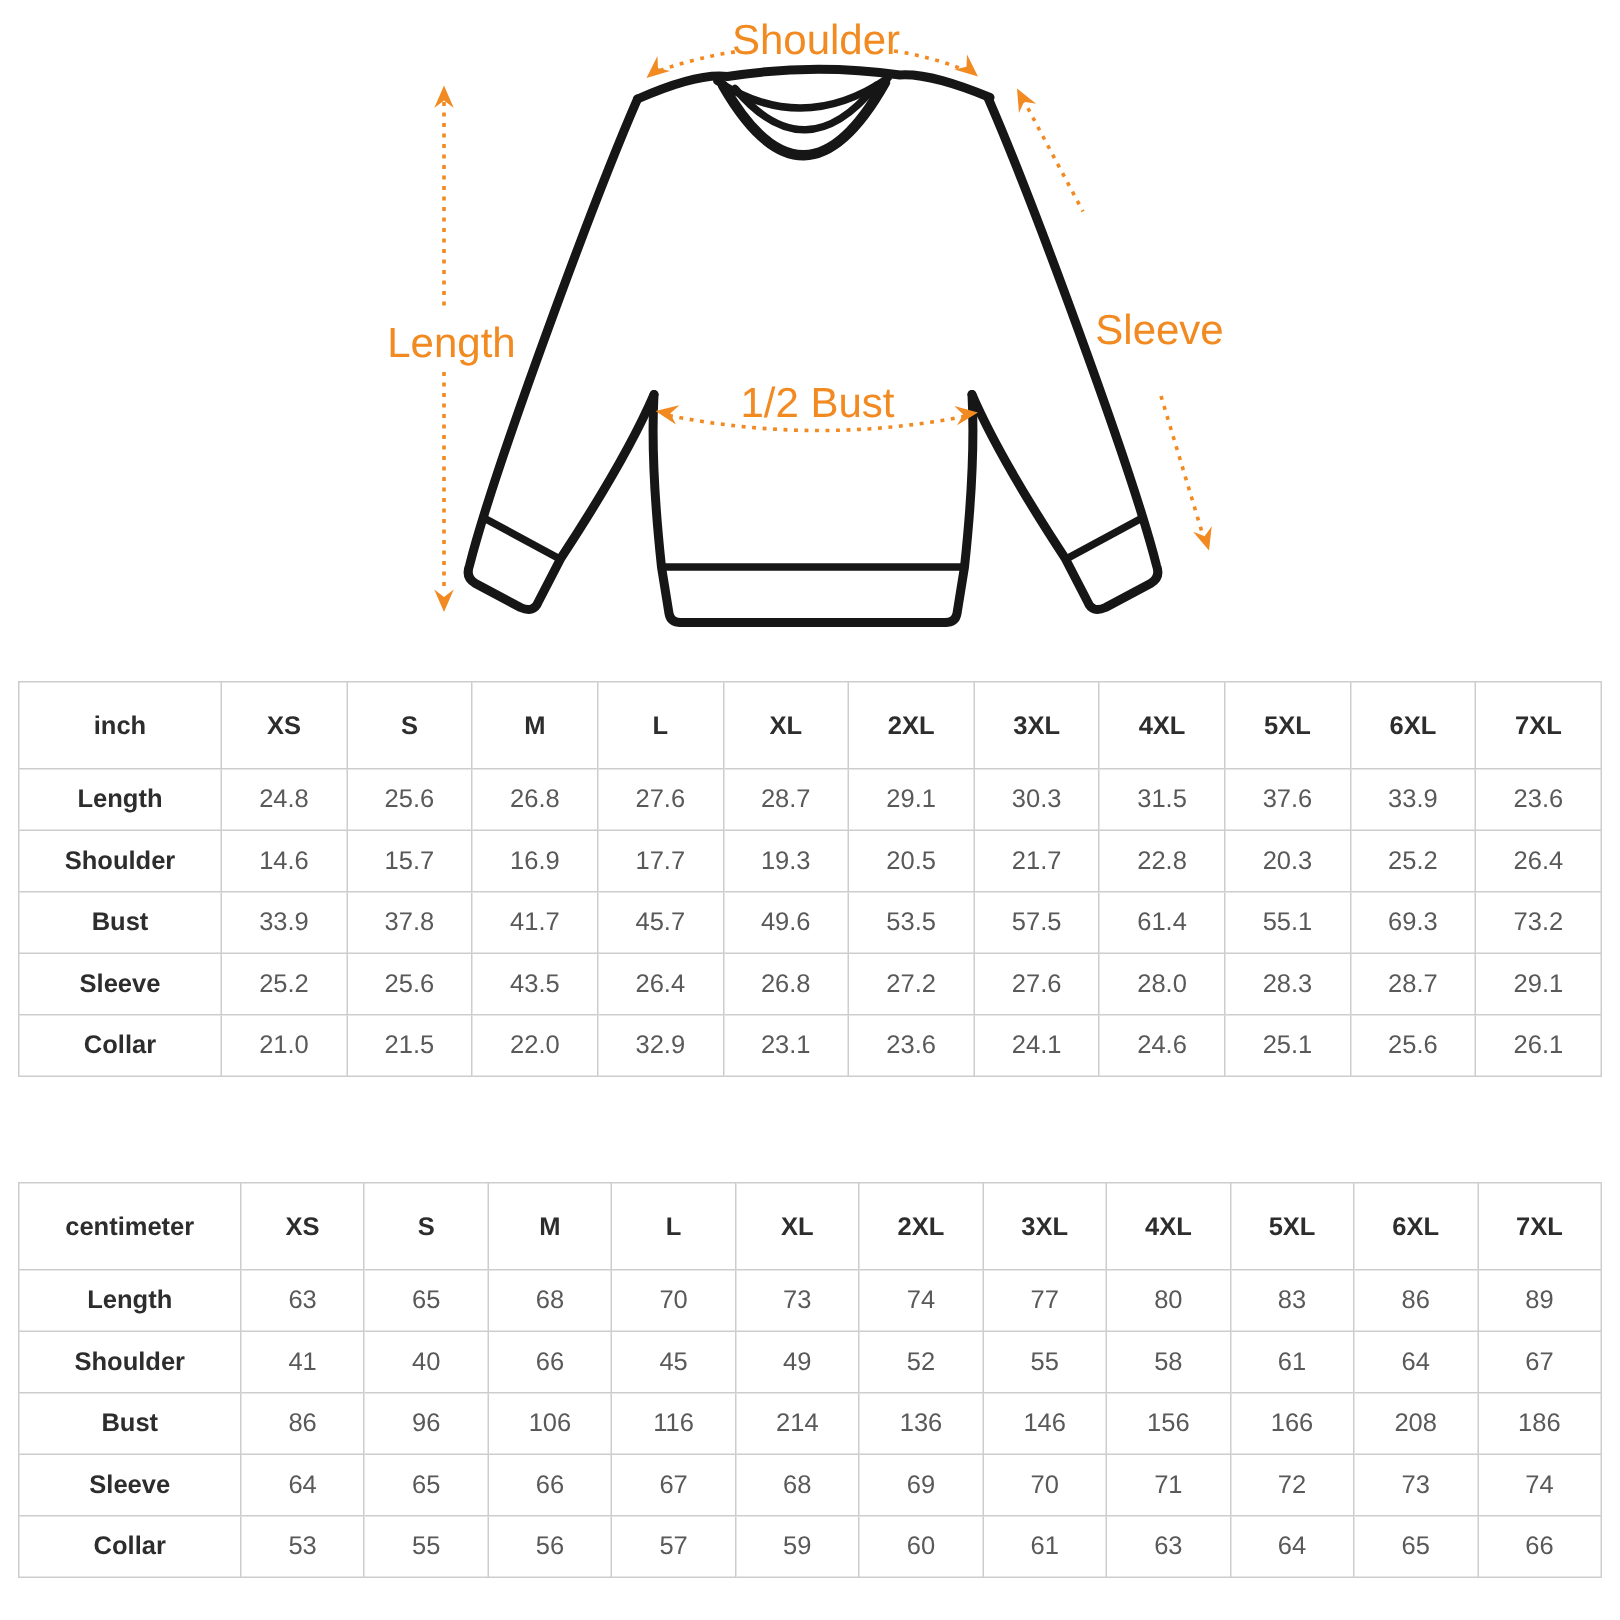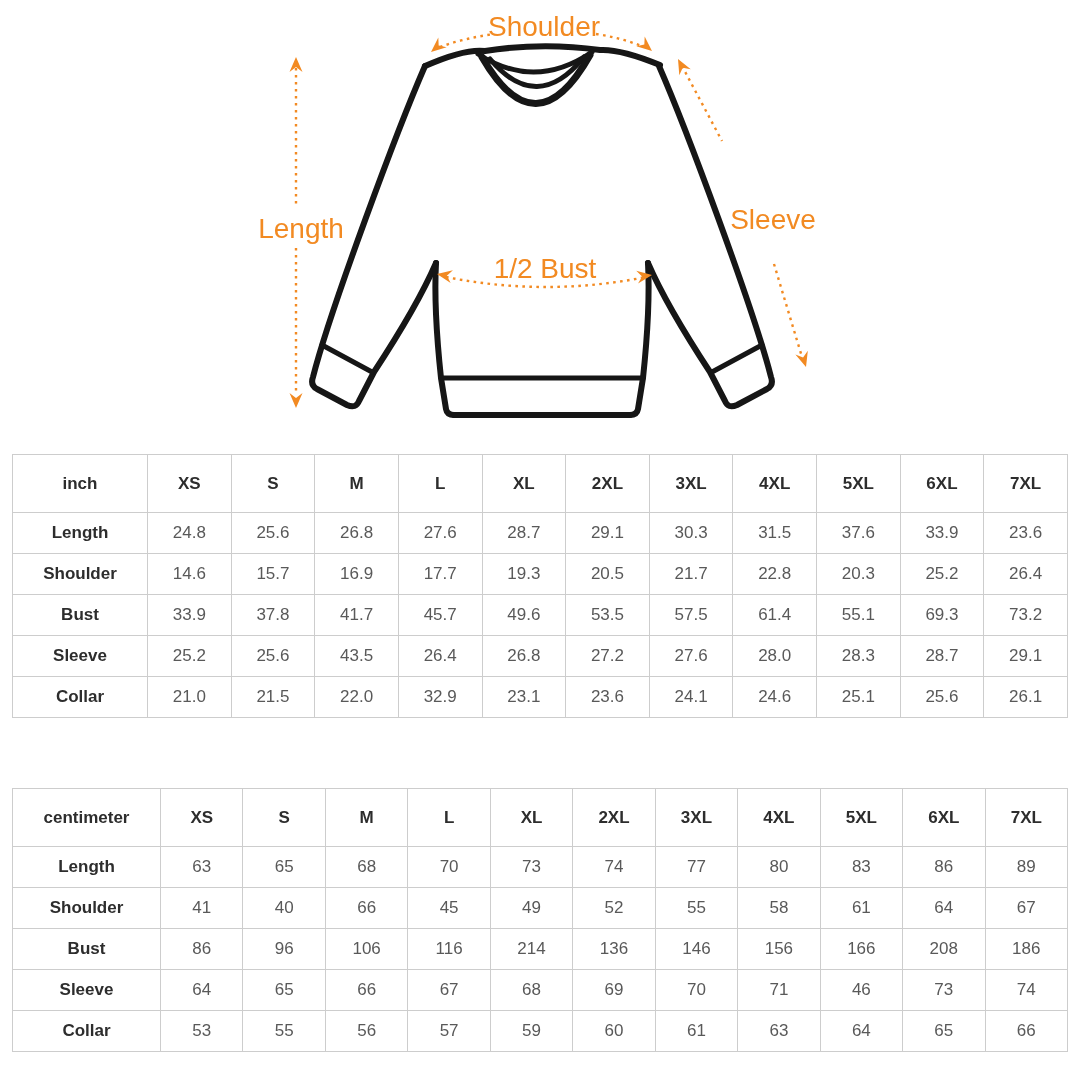--- a/index.html
+++ b/index.html
@@ -303,21 +303,21 @@
         <tr>
           <th>Sleeve</th>
           <td>64</td>
           <td>65</td>
           <td>66</td>
           <td>67</td>
           <td>68</td>
           <td>69</td>
           <td>70</td>
           <td>71</td>
-          <td>46</td>
+          <td>72</td>
           <td>73</td>
           <td>74</td>
         </tr>
         <tr>
           <th>Collar</th>
           <td>53</td>
           <td>55</td>
           <td>56</td>
           <td>57</td>
           <td>59</td>

